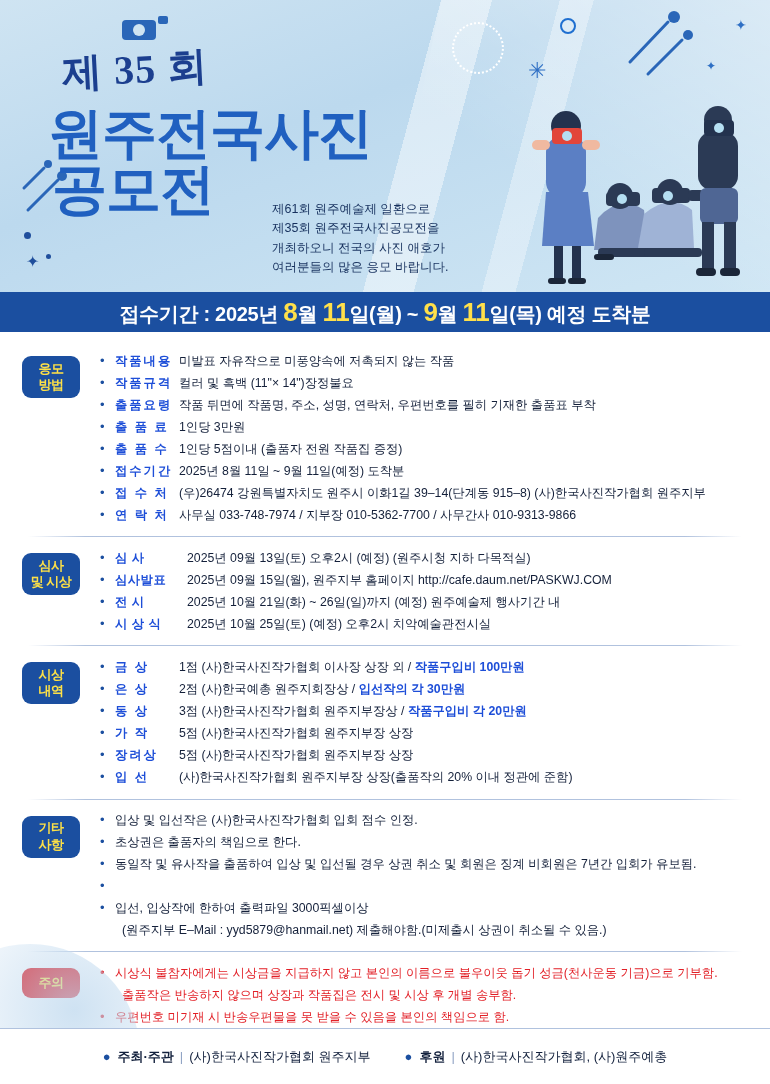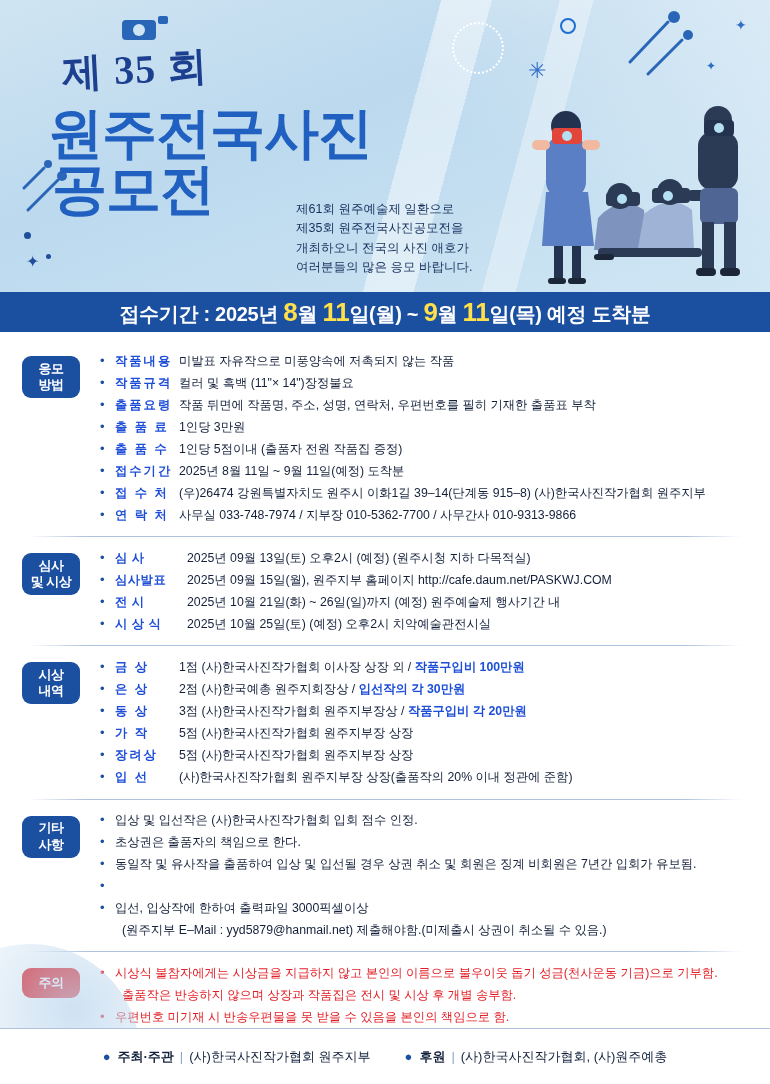--- a/index.html
+++ b/index.html
@@ -51,21 +51,21 @@
     font-family:"Liberation Serif", serif;
   }
   .title-main {
     position:absolute; left:48px; top:105px;
     font-size:55px; font-weight:bold; color:#2060c0;
     line-height:1.02;
     letter-spacing:-1px;
   }
   .title-main .l2 { display:block; margin-left:4px; }
   .lead {
-    position:absolute; left:296px; top:200px;
+    position:absolute; left:272px; top:200px;
     font-size:12.5px; color:#17315e; line-height:1.55;
     white-space:pre-line;
   }
 
   
   .people { position:absolute; right:18px; top:96px; width:250px; height:190px; }
 
   
   .datebar {
     position:relative;
@@ -88,21 +88,21 @@
   }
   .sep {
     height:1px; margin:0 28px;
     background:linear-gradient(to right, rgba(30,80,160,0) 0%, rgba(30,80,160,.35) 8%, rgba(30,80,160,.35) 92%, rgba(30,80,160,0) 100%);
   }
   .badge {
     flex:0 0 58px;
     width:58px; height:42px;
     background:#1b4fa0;
     border-radius:9px;
-    color:#ffffff;
+    color:#fde047;
     font-size:13px; font-weight:bold;
     display:flex; flex-direction:column;
     align-items:center; justify-content:center;
     line-height:1.25;
     margin-top:6px;
     letter-spacing:-0.5px;
   }
   .badge.warn { background:#e21f26; height:30px; }
   .rows { flex:1 1 auto; padding-left:20px; }
   .row {

